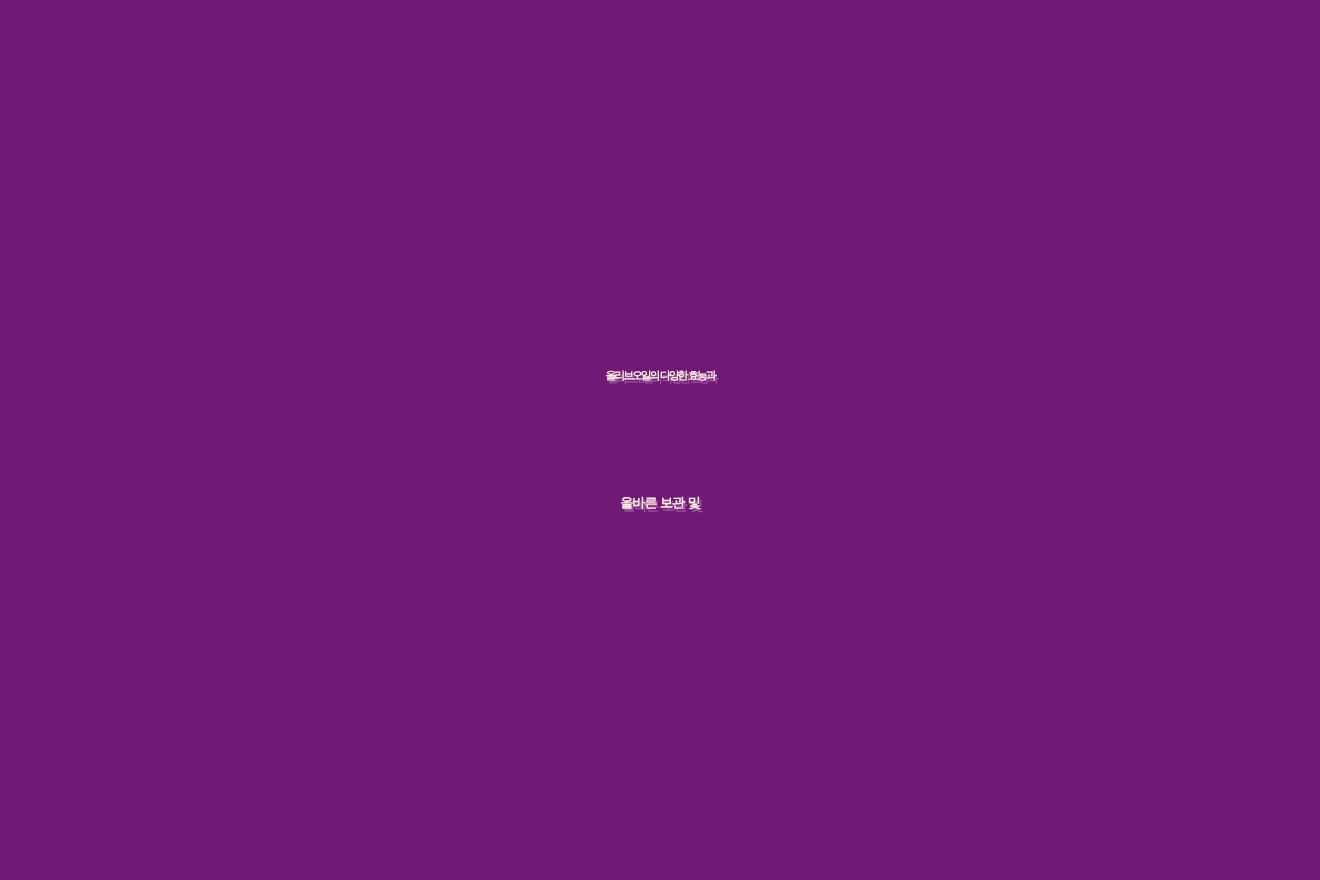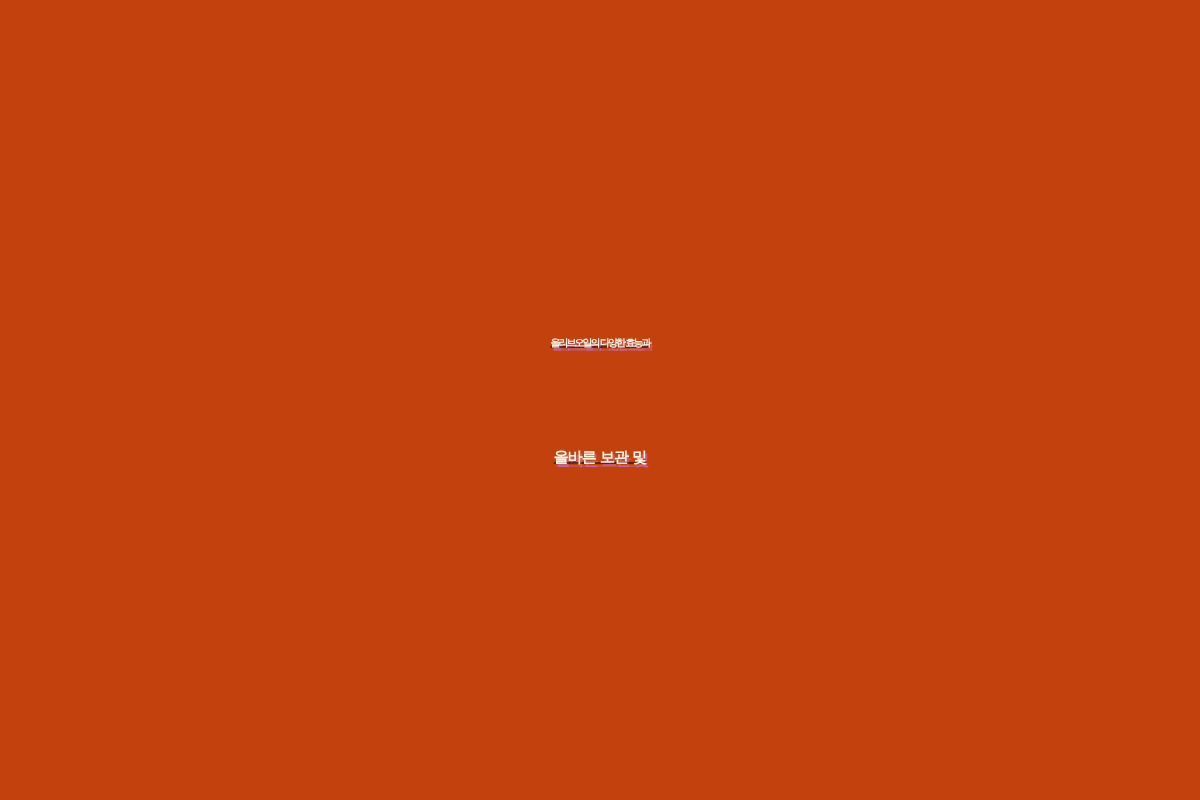--- a/index.html
+++ b/index.html
@@ -49,23 +49,23 @@
 
   
   .title-line.line-wide {
     font-size: 92px;
     letter-spacing: -2px;
   }
 </style>
 </head>
 <body>
 
-<div id="thumbnail-card" style="background-color: #c2410c; text-decoration: underline;">
+<div id="thumbnail-card" style="background-color: #701a75;">
 
   <div id="title-block">
 
     <span class="title-line line-wide" style="color: rgb(253, 243, 220); text-shadow: rgba(196, 120, 214, 0.55) 2px 3px 0px; font-size: 10px;">올리브오일의 다양한 효능과</span>
 
-    <span class="title-line" style="color: rgb(253, 243, 220); text-shadow: rgba(196, 120, 214, 0.55) 2px 3px 0px; font-size: 15px;">올바른 보관 및</span>
+    <span class="title-line" style="color: rgb(253, 243, 220); text-shadow: rgba(196, 120, 214, 0.55) 2px 3px 0px; font-size: 12px;">올바른 보관 및</span>
 
 
   </div>
 </div>
 
 </body></html>

